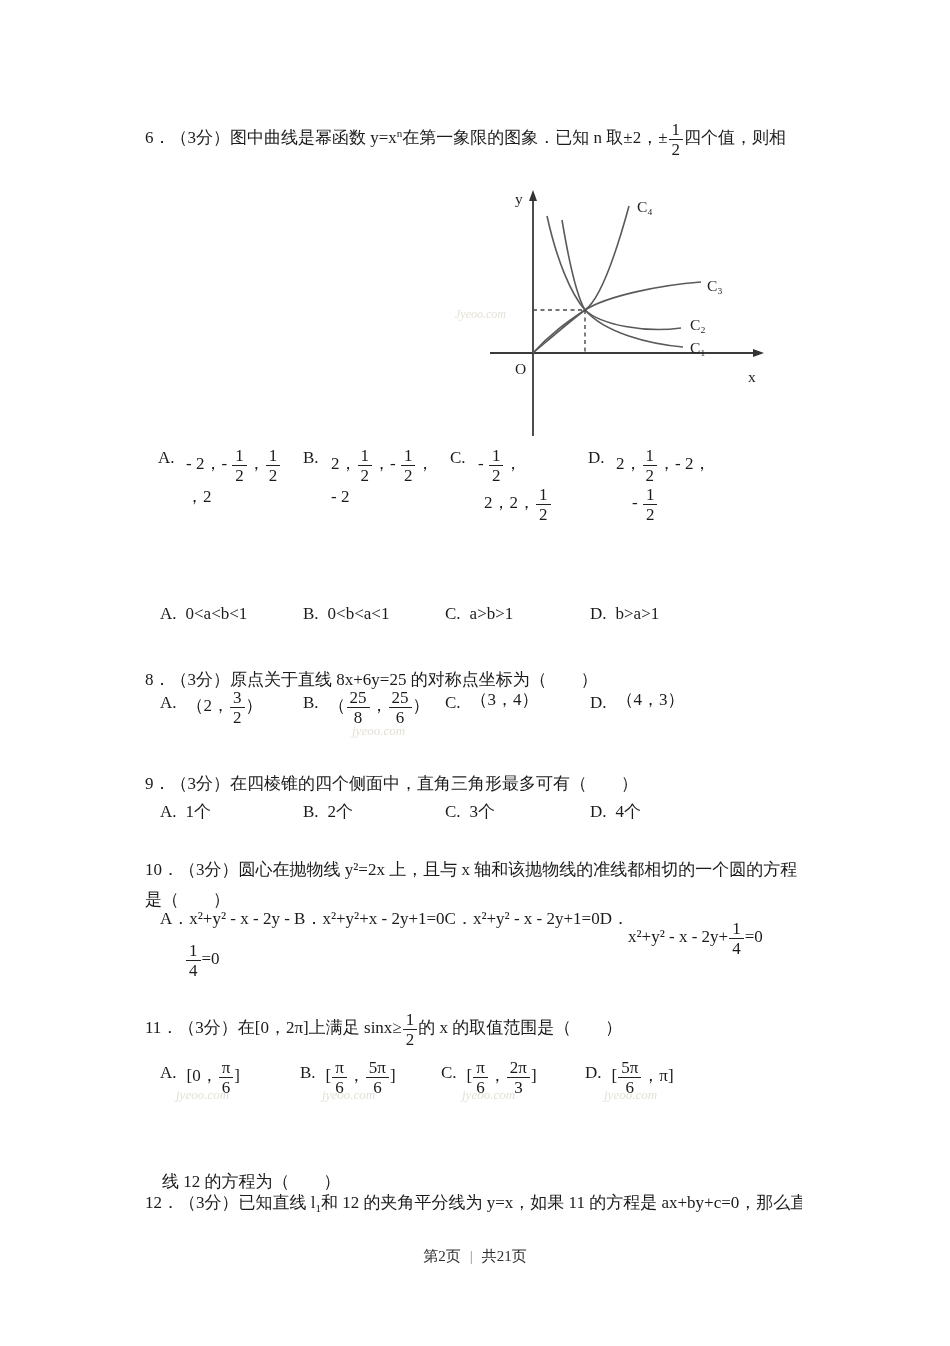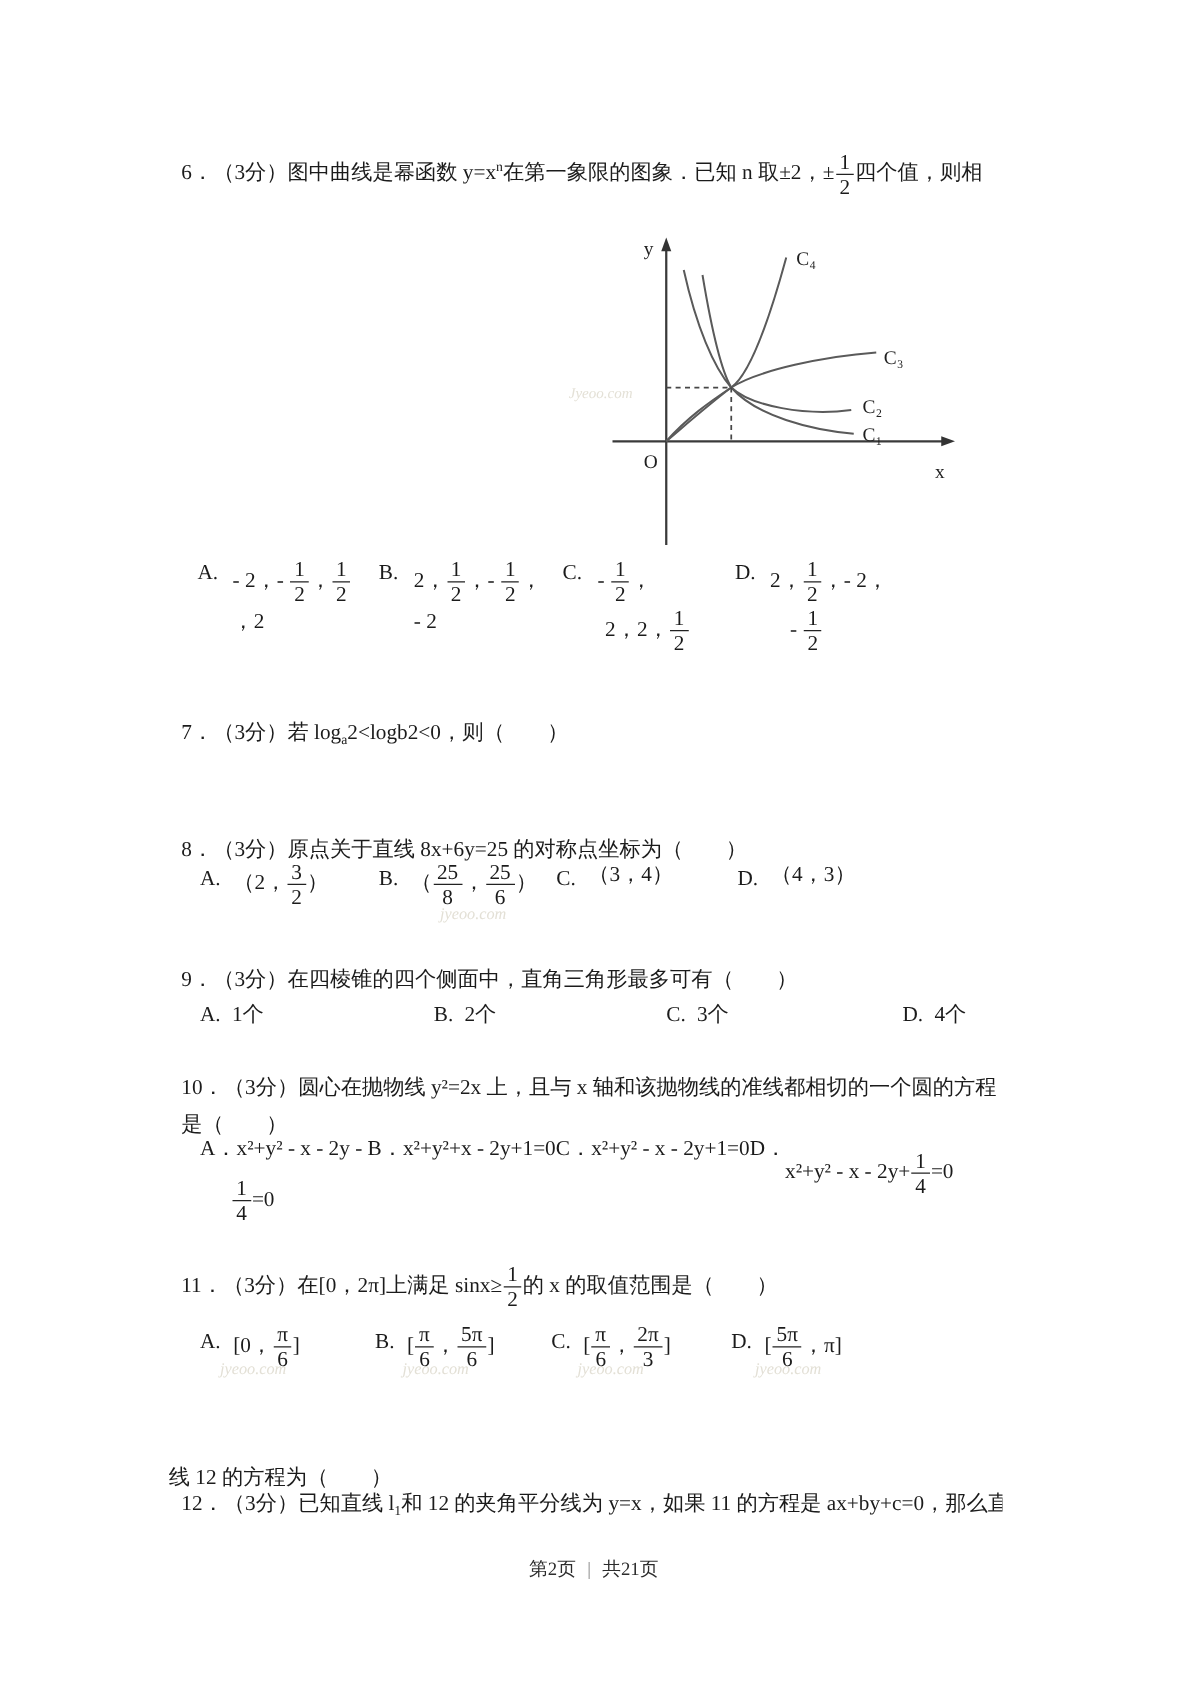--- a/index.html
+++ b/index.html
@@ -118,21 +118,26 @@
               <span class="den">2</span>
             </span><span>，- 2，</span></div>
         <div class="opt-line mathline" style="margin-left:16px;"><span>- </span><span class="frac">
               <span class="num">1</span>
               <span class="den">2</span>
             </span></div>
       </div>
     </div>
   </div>
 
-  <div class="abs mathline" style="top:574px;left:145px;"><span>7．（3分）若 log</span><sub>a</sub><span>2&lt;logb2&lt;0，则（　　）</span></div>
+  <div class="abs optrow" style="top:602px;left:160px;">
+    <div class="cell" style="width:143px;"><span class="lab">A.</span><span>0&lt;a&lt;b&lt;1</span></div>
+    <div class="cell" style="width:142px;"><span class="lab">B.</span><span>0&lt;b&lt;a&lt;1</span></div>
+    <div class="cell" style="width:145px;"><span class="lab">C.</span><span>a&gt;b&gt;1</span></div>
+    <div class="cell"><span class="lab">D.</span><span>b&gt;a&gt;1</span></div>
+  </div>
 
   <div class="abs mathline" style="top:668px;left:145px;"><span>8．（3分）原点关于直线 8x+6y=25 的对称点坐标为（　　）</span></div>
   <div class="abs wmtext" style="top:722px;left:352px;">jyeoo.com</div>
   <div class="abs optrow" style="top:688px;left:160px;">
     <div class="cellf" style="width:143px;">
         <span class="lab">A.</span>
         <span class="mathline"><span>（2，</span><span class="frac">
             <span class="num">3</span>
             <span class="den">2</span>
           </span><span>）</span></span>
@@ -151,21 +156,21 @@
         <span class="lab">C.</span>
         <span class="mathline"><span>（3，4）</span></span>
       </div>
     <div class="cellf">
         <span class="lab">D.</span>
         <span class="mathline"><span>（4，3）</span></span>
       </div>
   </div>
 
   <div class="abs mathline" style="top:772px;left:145px;"><span>9．（3分）在四棱锥的四个侧面中，直角三角形最多可有（　　）</span></div>
-  <div class="abs optrow" style="top:800px;left:160px;gap:44px;">
+  <div class="abs optrow" style="top:800px;left:160px;">
     <div class="cell" style="width:143px;"><span class="lab">A.</span><span>1个</span></div>
     <div class="cell" style="width:142px;"><span class="lab">B.</span><span>2个</span></div>
     <div class="cell" style="width:145px;"><span class="lab">C.</span><span>3个</span></div>
     <div class="cell"><span class="lab">D.</span><span>4个</span></div>
   </div>
 
   <div class="abs mathline" style="top:858px;left:145px;"><span>10．（3分）圆心在抛物线 y²=2x 上，且与 x 轴和该抛物线的准线都相切的一个圆的方程</span></div>
   <div class="abs mathline" style="top:888px;left:145px;"><span>是（　　）</span></div>
   <div class="abs" style="top:905px;left:160px;width:740px;height:108px;">
     <div class="abs mathline" style="top:2px;left:0;"><span>A．x²+y² - x - 2y - </span><span>B．x²+y²+x - 2y+1=0</span><span>C．x²+y² - x - 2y+1=0</span><span>D．</span></div>
@@ -218,19 +223,19 @@
     <div class="cellf">
         <span class="lab">D.</span>
         <span class="mathline"><span>[</span><span class="frac">
             <span class="num">5π</span>
             <span class="den">6</span>
           </span><span>，π]</span></span>
       </div>
   </div>
 
   <div class="abs mathline" style="top:1191px;left:145px;text-align:center;"><span>12．（3分）已知直线 l</span><sub>1</sub><span>和 12 的夹角平分线为 y=x，如果 11 的方程是 ax+by+c=0，那么直</span></div>
-  <div class="abs mathline" style="top:1170px;left:135px;"><span>线 12 的方程为（　　）</span></div>
+  <div class="abs mathline" style="top:1170px;left:162px;"><span>线 12 的方程为（　　）</span></div>
 
   <div class="footer">
     <span>第2页</span><span class="sep">|</span><span>共21页</span>
   </div>
 
 </div>
 
 </body></html>

